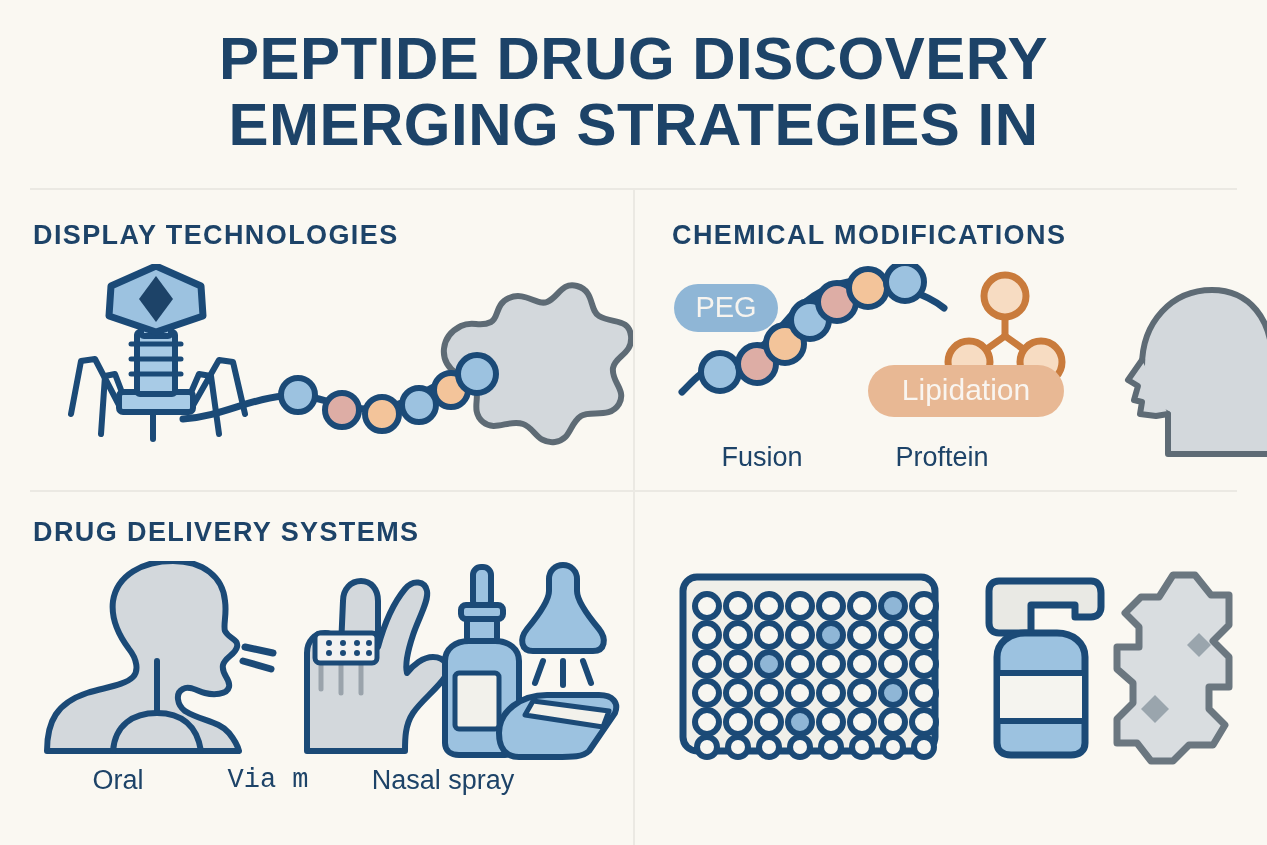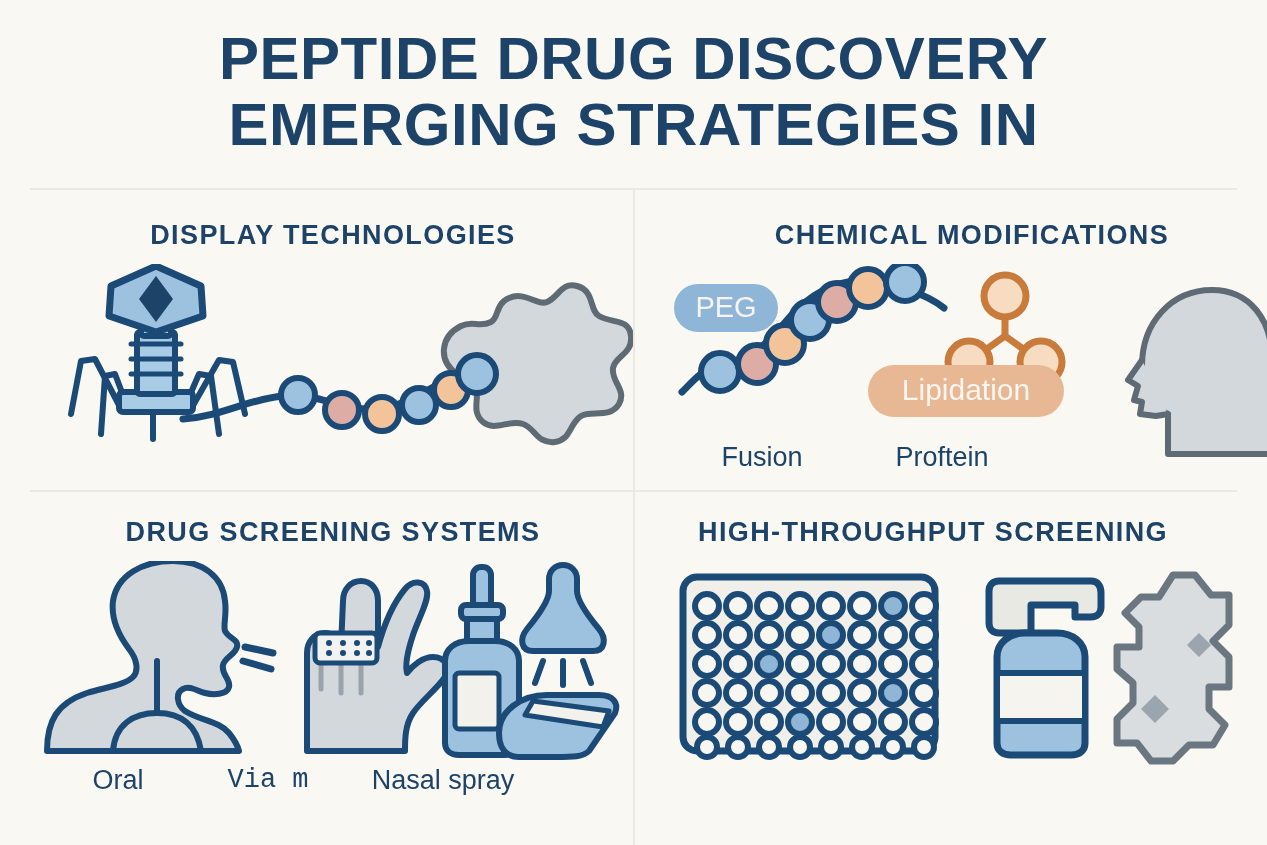--- a/index.html
+++ b/index.html
@@ -54,21 +54,21 @@
   .quad {
     position: absolute;
     width: 600px;
     height: 300px;
   }
   .quad-heading {
     position: absolute;
     top: 0;
     left: 0;
     width: 100%;
-    text-align: center;
+    text-align: left;
     font-family: "Liberation Sans", sans-serif;
     font-weight: bold;
     font-size: 27px;
     letter-spacing: 1.4px;
     color: #1d4368;
     white-space: nowrap;
   }
   .quad-art {
     position: absolute;
     top: 44px;
@@ -223,21 +223,21 @@
         </g>
       </svg>
     </div>
     <div class="caption-row" style="top:222px;">
       <div class="caption" style="width:180px;">Fusion</div>
       <div class="caption" style="width:180px;">Proftein</div>
     </div>
   </div>
 
   <div class="quad" style="left:33px; top:517px; height:330px;">
-    <div class="quad-heading">DRUG SCREENING SYSTEMS</div>
+    <div class="quad-heading">DRUG DELIVERY SYSTEMS</div>
     <div class="quad-art">
       <svg width="600" height="200" viewBox="0 0 600 200">
 
         <g>
           <path d="M14 190
                    C14 160 24 142 54 132
                    C74 126 92 124 100 116
                    C106 110 104 98 96 88
                    C84 72 78 56 80 40
                    C84 14 110 0 140 0
@@ -318,21 +318,20 @@
       </svg>
     </div>
     <div class="caption-row" style="top:248px;">
       <div class="caption" style="width:170px;">Oral</div>
       <div class="caption" style="width:130px;font-family:Liberation Mono, monospace;">Via m</div>
       <div class="caption" style="width:220px;">Nasal spray</div>
     </div>
   </div>
 
   <div class="quad" style="left:633px; top:517px; height:330px;">
-    <div class="quad-heading">HIGH-THROUGHPUT SCREENING</div>
     <div class="quad-art">
       <svg width="600" height="210" viewBox="0 0 600 210">
 
         <g>
           <rect x="50" y="16" width="252" height="174" rx="14" fill="#f0efe9" stroke="#1b4a77" stroke-width="7"></rect>
           <g id="wells" fill="#f7f6f1" stroke="#1b4a77" stroke-width="6">
 
             <circle cx="74" cy="45" r="12"></circle>
               <circle cx="105" cy="45" r="12"></circle>
               <circle cx="136" cy="45" r="12"></circle>

